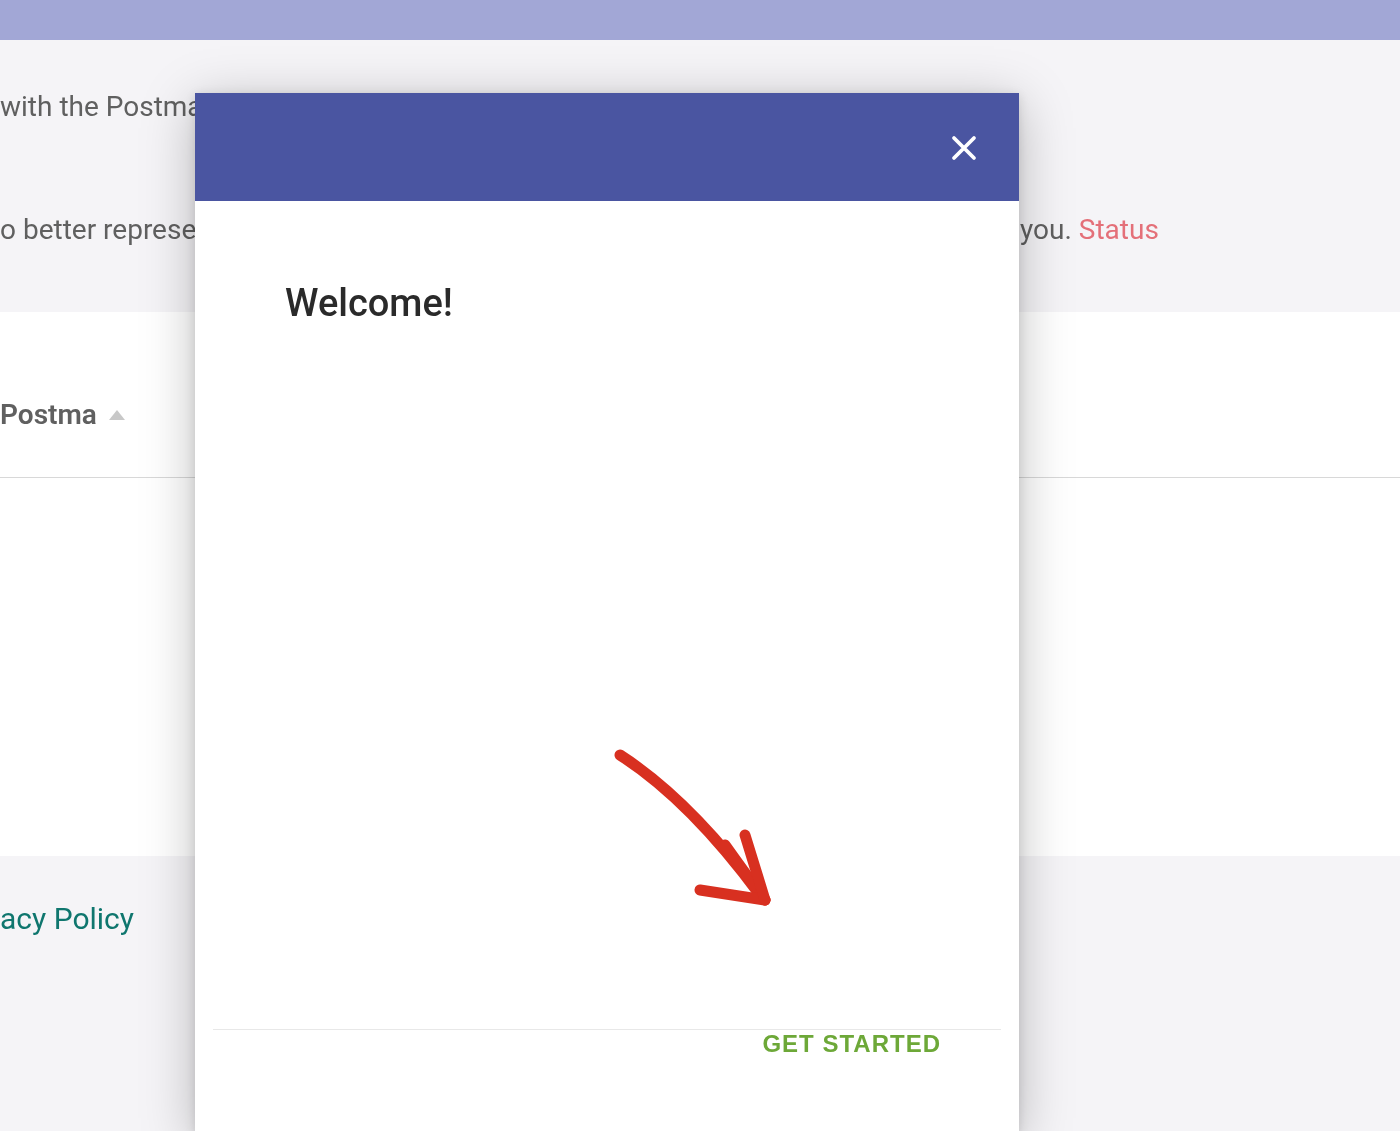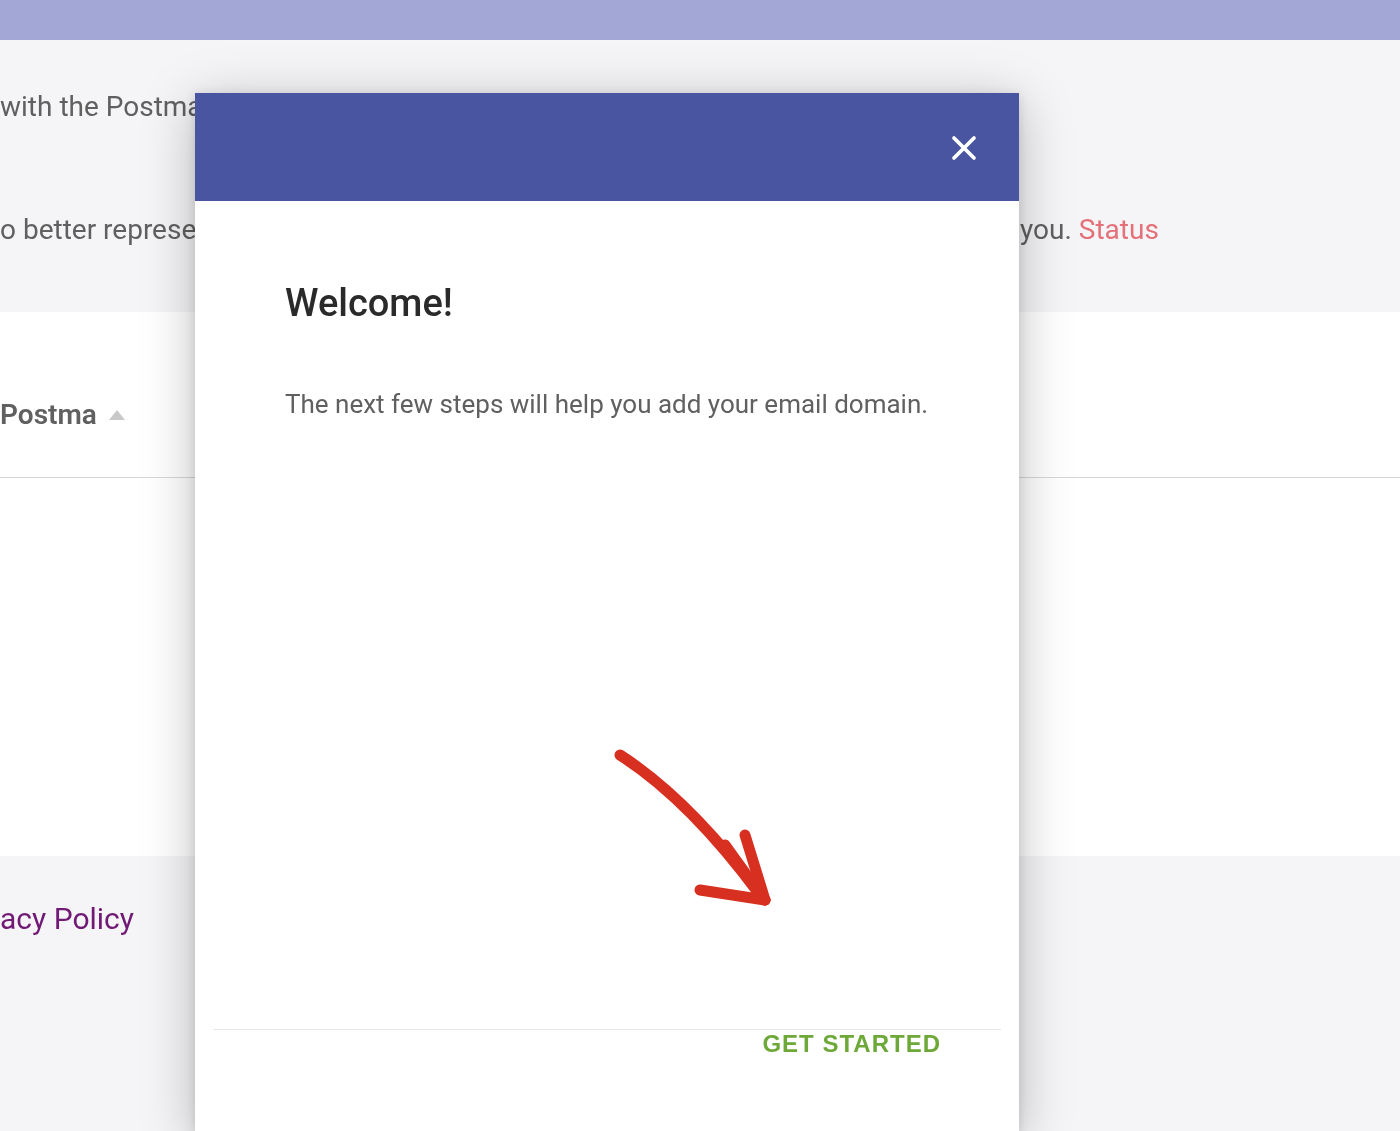--- a/index.html
+++ b/index.html
@@ -91,21 +91,21 @@
       left: 0;
       right: 0;
       height: 275px;
       background: #f5f4f7;
     }
     .privacy-text {
       position: absolute;
       bottom: 195px;
       left: 0;
       font-size: 30px;
-      color: #701a75;
+      color: #0f766e;
     }
     
     .modal {
       position: absolute;
       top: 93px;
       left: 195px;
       width: 824px;
       height: 1040px;
       background: #ffffff;
       box-shadow: 0 10px 50px rgba(0,0,0,0.25), 0 2px 10px rgba(0,0,0,0.12);
@@ -203,21 +203,20 @@
 <div class="modal">
   <div class="modal-header">
     <div class="close-btn">
       <svg viewBox="0 0 24 24">
         <path d="M4 4 L20 20 M20 4 L4 20" stroke="#ffffff" stroke-width="3" stroke-linecap="round" fill="none"></path>
       </svg>
     </div>
   </div>
   <div class="modal-body">
     <h1 class="modal-title">Welcome!</h1>
-    <p class="modal-text">The next few steps will help you add your email domain.</p>
   </div>
   <div class="modal-footer">
     <button class="get-started-btn">GET STARTED</button>
   </div>
 </div>
 
 <svg class="annotation-arrow" viewBox="0 0 230 200">
   <path d="M 30 15 Q 100 60 170 155" stroke="#d83020" stroke-width="11" fill="none" stroke-linecap="round"></path>
   <path d="M 135 105 Q 160 140 175 160" stroke="#d83020" stroke-width="11" fill="none" stroke-linecap="round"></path>
   <path d="M 175 160 L 110 150" stroke="#d83020" stroke-width="11" fill="none" stroke-linecap="round"></path>

